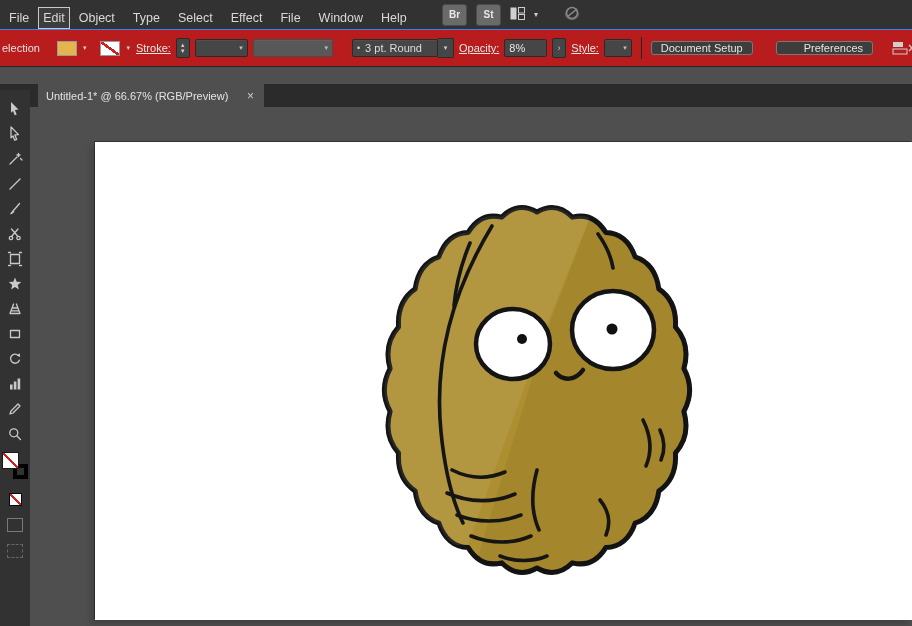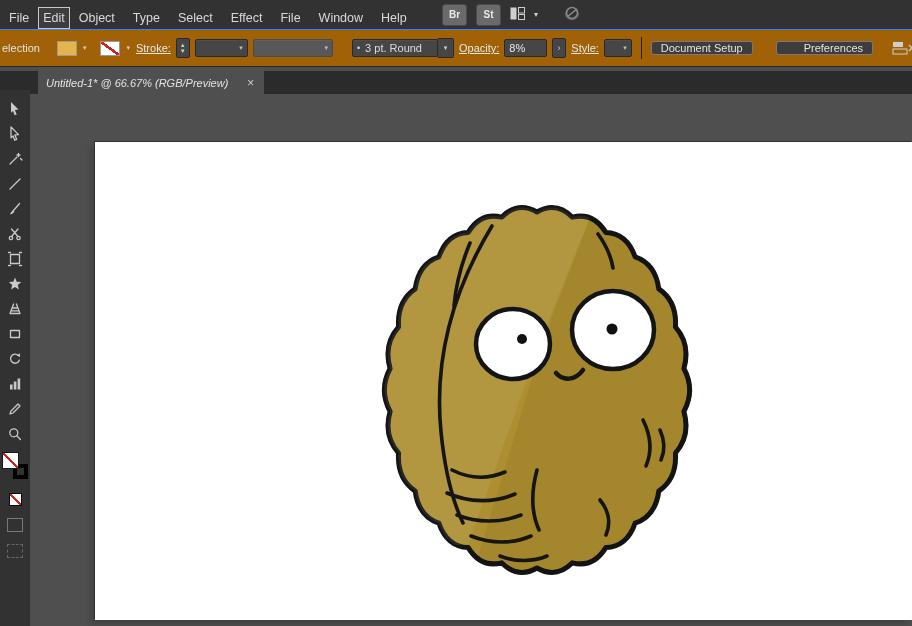--- a/index.html
+++ b/index.html
@@ -17,21 +17,21 @@
   }
   .menu-item{padding:4px 9px;cursor:default;white-space:nowrap;}
   .menu-item.active{border:1px solid #c9c9c9;background:#3d3d3d;padding:3px 4px;}
   .appbar-icons{position:absolute;left:426px;top:0;height:29px;display:flex;align-items:center;gap:9px;margin-left:16px;}
   .badge{width:23px;height:20px;background:#6a6a6a;border:1px solid #4a4a4a;border-radius:3px;
     color:#e8e8e8;font-size:10px;font-weight:bold;display:flex;align-items:center;justify-content:center;}
   .chev{font-size:8px;color:#cfcfcf;line-height:1;}
   
   .controlbar{
     position:absolute;top:30px;left:0;right:0;height:36px;
-    background:#a16207;border-bottom:1px solid #272727;
+    background:#b91c1c;border-bottom:1px solid #272727;
     display:flex;align-items:center;color:#dddddd;font-size:11px;z-index:6;gap:5px;
   }
   .sel-label{margin-left:2px;color:#e2e2e2;}
   .swatch{width:22px;height:15px;border:1px solid #9a9a9a;box-sizing:border-box;}
   .swatch.fill{background:#e3b54e;margin-left:12px;}
   .swatch.stroke-none{background:#ffffff;margin-left:8px;
     background-image:linear-gradient(to top right, transparent 44%, #cc2222 44%, #cc2222 56%, transparent 56%);}
   .mini-chev{font-size:7px;color:#cfcfcf;padding:0 1px;}
   .lbl{color:#e6e6e6;margin-left:0;white-space:nowrap;}
   .lbl.u{text-decoration:underline;}
@@ -46,21 +46,21 @@
   .chevbox{width:15px;height:18px;background:#464646;border:1px solid #2a2a2a;border-left:none;border-radius:0 2px 2px 0;
     display:flex;align-items:center;justify-content:center;font-size:7px;color:#cfcfcf;}
   .field{width:46px;height:18px;background:#464646;border:1px solid #2a2a2a;border-radius:2px;
     display:flex;align-items:center;padding:0 4px;color:#e8e8e8;box-sizing:border-box;}
   .gtbox{width:14px;height:18px;background:#464646;border:1px solid #2a2a2a;border-radius:2px;
     display:flex;align-items:center;justify-content:center;color:#cfcfcf;font-size:9px;}
   .vsep{width:1px;height:22px;background:#262626;margin:0 4px;}
   .cbtn{height:14px;background:#3d3d3d;border:1px solid #7a7a7a;border-radius:3px;color:#e3e3e3;
     font-size:11px;display:flex;align-items:center;padding:0 9px;white-space:nowrap;}
   
-  .tabbar{position:absolute;top:71px;left:0;right:0;height:23px;background:#2b2b2b;z-index:5;font-style:italic;}
+  .tabbar{position:absolute;top:84px;left:0;right:0;height:23px;background:#2b2b2b;z-index:5;}
   .doc-tab{position:absolute;left:38px;top:0;width:226px;height:23px;background:#4f4f4f;
     display:flex;align-items:center;color:#e3e3e3;font-size:11px;padding:0 8px;box-sizing:border-box;}
   .doc-tab .close{margin-left:auto;color:#cccccc;font-size:12px;padding:0 2px;}
   
   .toolbar{position:absolute;left:0;top:90px;width:30px;bottom:0;background:#323232;z-index:5;
     display:flex;flex-direction:column;align-items:center;padding-top:6px;box-sizing:border-box;}
   .tool{width:30px;height:25px;display:flex;align-items:center;justify-content:center;}
   .tool svg{display:block;}
   .t-stroke{stroke:#c9c9c9;stroke-width:1.3;fill:none;stroke-linecap:round;stroke-linejoin:round;}
   .t-fill{fill:#c9c9c9;}

